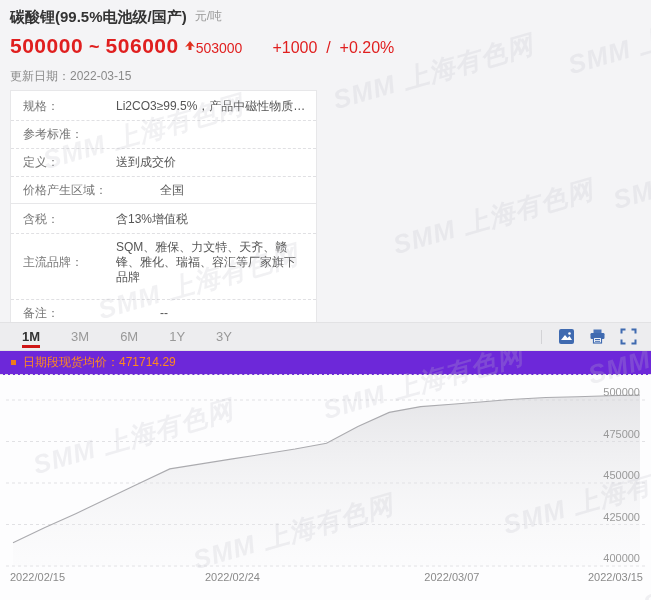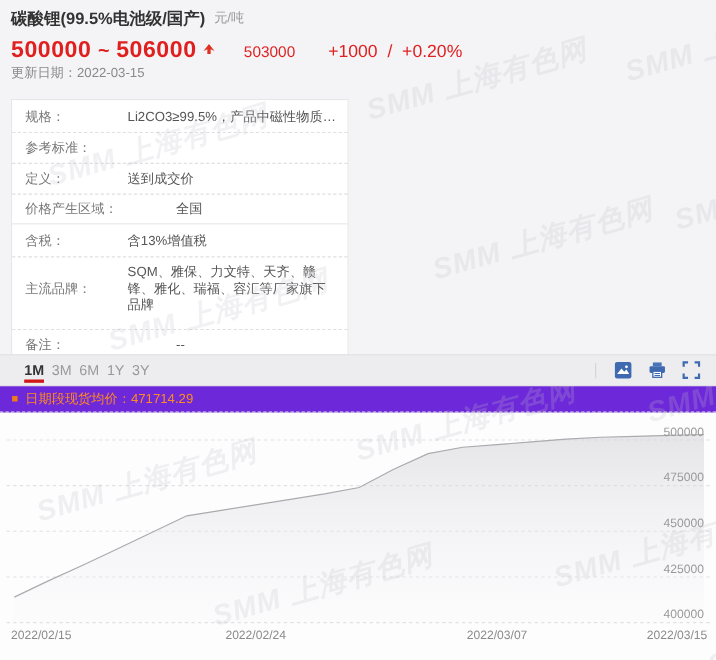--- a/index.html
+++ b/index.html
@@ -19,23 +19,23 @@
   }
   
   .hdr{position:absolute;left:10px;top:8px;z-index:2;}
   .title-row{display:flex;align-items:flex-start;gap:8px;}
   .page-title{font-size:15px;font-weight:bold;color:#333;}
   .unit{font-size:12px;color:#999;}
   .price-row{display:flex;align-items:baseline;margin-top:7px;}
   .price-big{font-size:21px;font-weight:bold;color:#e01f1f;letter-spacing:0.5px;}
   .tilde{font-size:18px;font-weight:bold;color:#e01f1f;margin:0 6px;}
   .up-arrow{margin-left:5px;align-self:center;}
-  .price-avg{font-size:14px;color:#e01f1f;margin-left:26px;}
+  .price-avg{font-size:14px;color:#e01f1f;}
   .price-change{font-size:16px;color:#e01f1f;margin-left:30px;}
-  .update-row{margin-top:0;font-size:12px;color:#8a8a8a;}
+  .update-row{margin-top:10px;font-size:12px;color:#8a8a8a;}
   
   .info-table{
     position:absolute;left:10px;width:307px;background:#fff;
     border:1px solid #e7e7e9;box-sizing:border-box;z-index:2;
     padding:2px 0;
   }
   #info-table-1{top:90px;}
   #info-table-2{top:203px;}
   .info-row{
     display:flex;align-items:center;
@@ -47,21 +47,21 @@
   .info-label{width:93px;flex:none;color:#777;}
   .info-value{flex:1;color:#555;overflow:hidden;white-space:nowrap;text-overflow:ellipsis;}
   .info-value.wrap{white-space:normal;}
   .info-row.tall{padding-bottom:14px;}
   
   .toolbar{
     position:absolute;left:0;top:322px;width:651px;height:29px;
     background:#ededef;border-top:1px solid #e2e2e4;border-bottom:1px solid #e2e2e4;
     box-sizing:border-box;display:flex;align-items:center;z-index:6;
   }
-  .tabs{display:flex;align-items:center;margin-left:22px;gap:7px;height:100%;}
+  .tabs{display:flex;align-items:center;margin-left:22px;gap:31px;height:100%;}
   .tab{
     position:relative;font-size:13px;color:#999;height:100%;
     display:flex;align-items:center;cursor:pointer;
   }
   .tab.active{color:#333;font-weight:bold;}
   .tab.active::after{
     content:"";position:absolute;left:0;right:0;bottom:2px;height:3px;background:#cf1717;
   }
   .tool-icons{margin-left:auto;display:flex;align-items:center;gap:14px;margin-right:14px;}
   .vdiv{width:1px;height:14px;background:#d3d3d6;margin-right:2px;}

